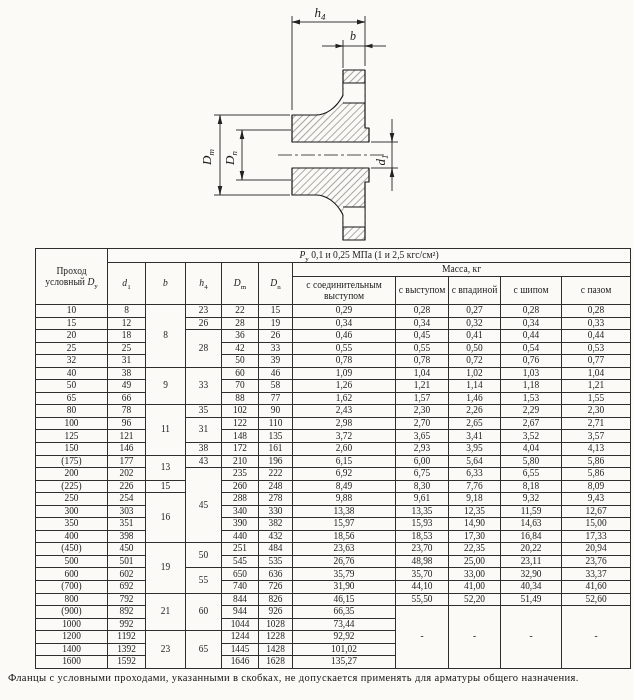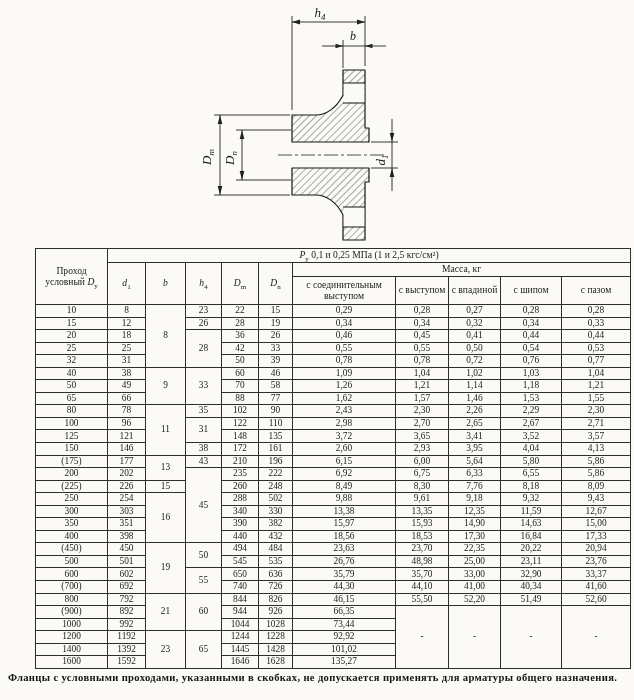--- a/index.html
+++ b/index.html
@@ -14,21 +14,21 @@
   }
   table.flange thead th{font-size:9.6px;line-height:1.12;}
   .h-row1 th{height:13px;margin-top:30px;}
   .h-row2 th{height:13px;margin-left:16px;}
   .h-row3 th{height:27px;padding:0 2px;}
   table.flange tbody td{font-size:9.4px;height:11.55px;line-height:1;}
   table.flange i{font-style:italic;}
   table.flange sub{font-size:7px;line-height:0;}
   .note{
     position:absolute;left:8px;top:672px;width:620px;
-    font-size:10.6px;letter-spacing:0.35px;font-weight:700;color:#141414;
+    font-size:10.6px;letter-spacing:0.35px;font-weight:400;color:#141414;
   }
 </style>
 </head>
 <body>
 
 <div class="sheet">
 
   <svg class="drawing" width="634" height="246" viewBox="0 0 634 246">
     <defs>
       <pattern id="hatch" width="5" height="5" patternUnits="userSpaceOnUse" patternTransform="rotate(45)">
@@ -314,21 +314,21 @@
           <td>8,30</td>
           <td>7,76</td>
           <td>8,18</td>
           <td>8,09</td>
         </tr>
         <tr>
           <td>250</td>
           <td>254</td>
           <td rowspan="4">16</td>
           <td>288</td>
-          <td>502</td>
+          <td>278</td>
           <td>9,88</td>
           <td>9,61</td>
           <td>9,18</td>
           <td>9,32</td>
           <td>9,43</td>
         </tr>
         <tr>
           <td>300</td>
           <td>303</td>
           <td>340</td>
@@ -359,21 +359,21 @@
           <td>18,53</td>
           <td>17,30</td>
           <td>16,84</td>
           <td>17,33</td>
         </tr>
         <tr>
           <td>(450)</td>
           <td>450</td>
           <td rowspan="4">19</td>
           <td rowspan="2">50</td>
-          <td>494</td>
+          <td>251</td>
           <td>484</td>
           <td>23,63</td>
           <td>23,70</td>
           <td>22,35</td>
           <td>20,22</td>
           <td>20,94</td>
         </tr>
         <tr>
           <td>500</td>
           <td>501</td>
@@ -395,21 +395,21 @@
           <td>35,70</td>
           <td>33,00</td>
           <td>32,90</td>
           <td>33,37</td>
         </tr>
         <tr>
           <td>(700)</td>
           <td>692</td>
           <td>740</td>
           <td>726</td>
-          <td>44,30</td>
+          <td>31,90</td>
           <td>44,10</td>
           <td>41,00</td>
           <td>40,34</td>
           <td>41,60</td>
         </tr>
         <tr>
           <td>800</td>
           <td>792</td>
           <td rowspan="3">21</td>
           <td rowspan="3">60</td>

